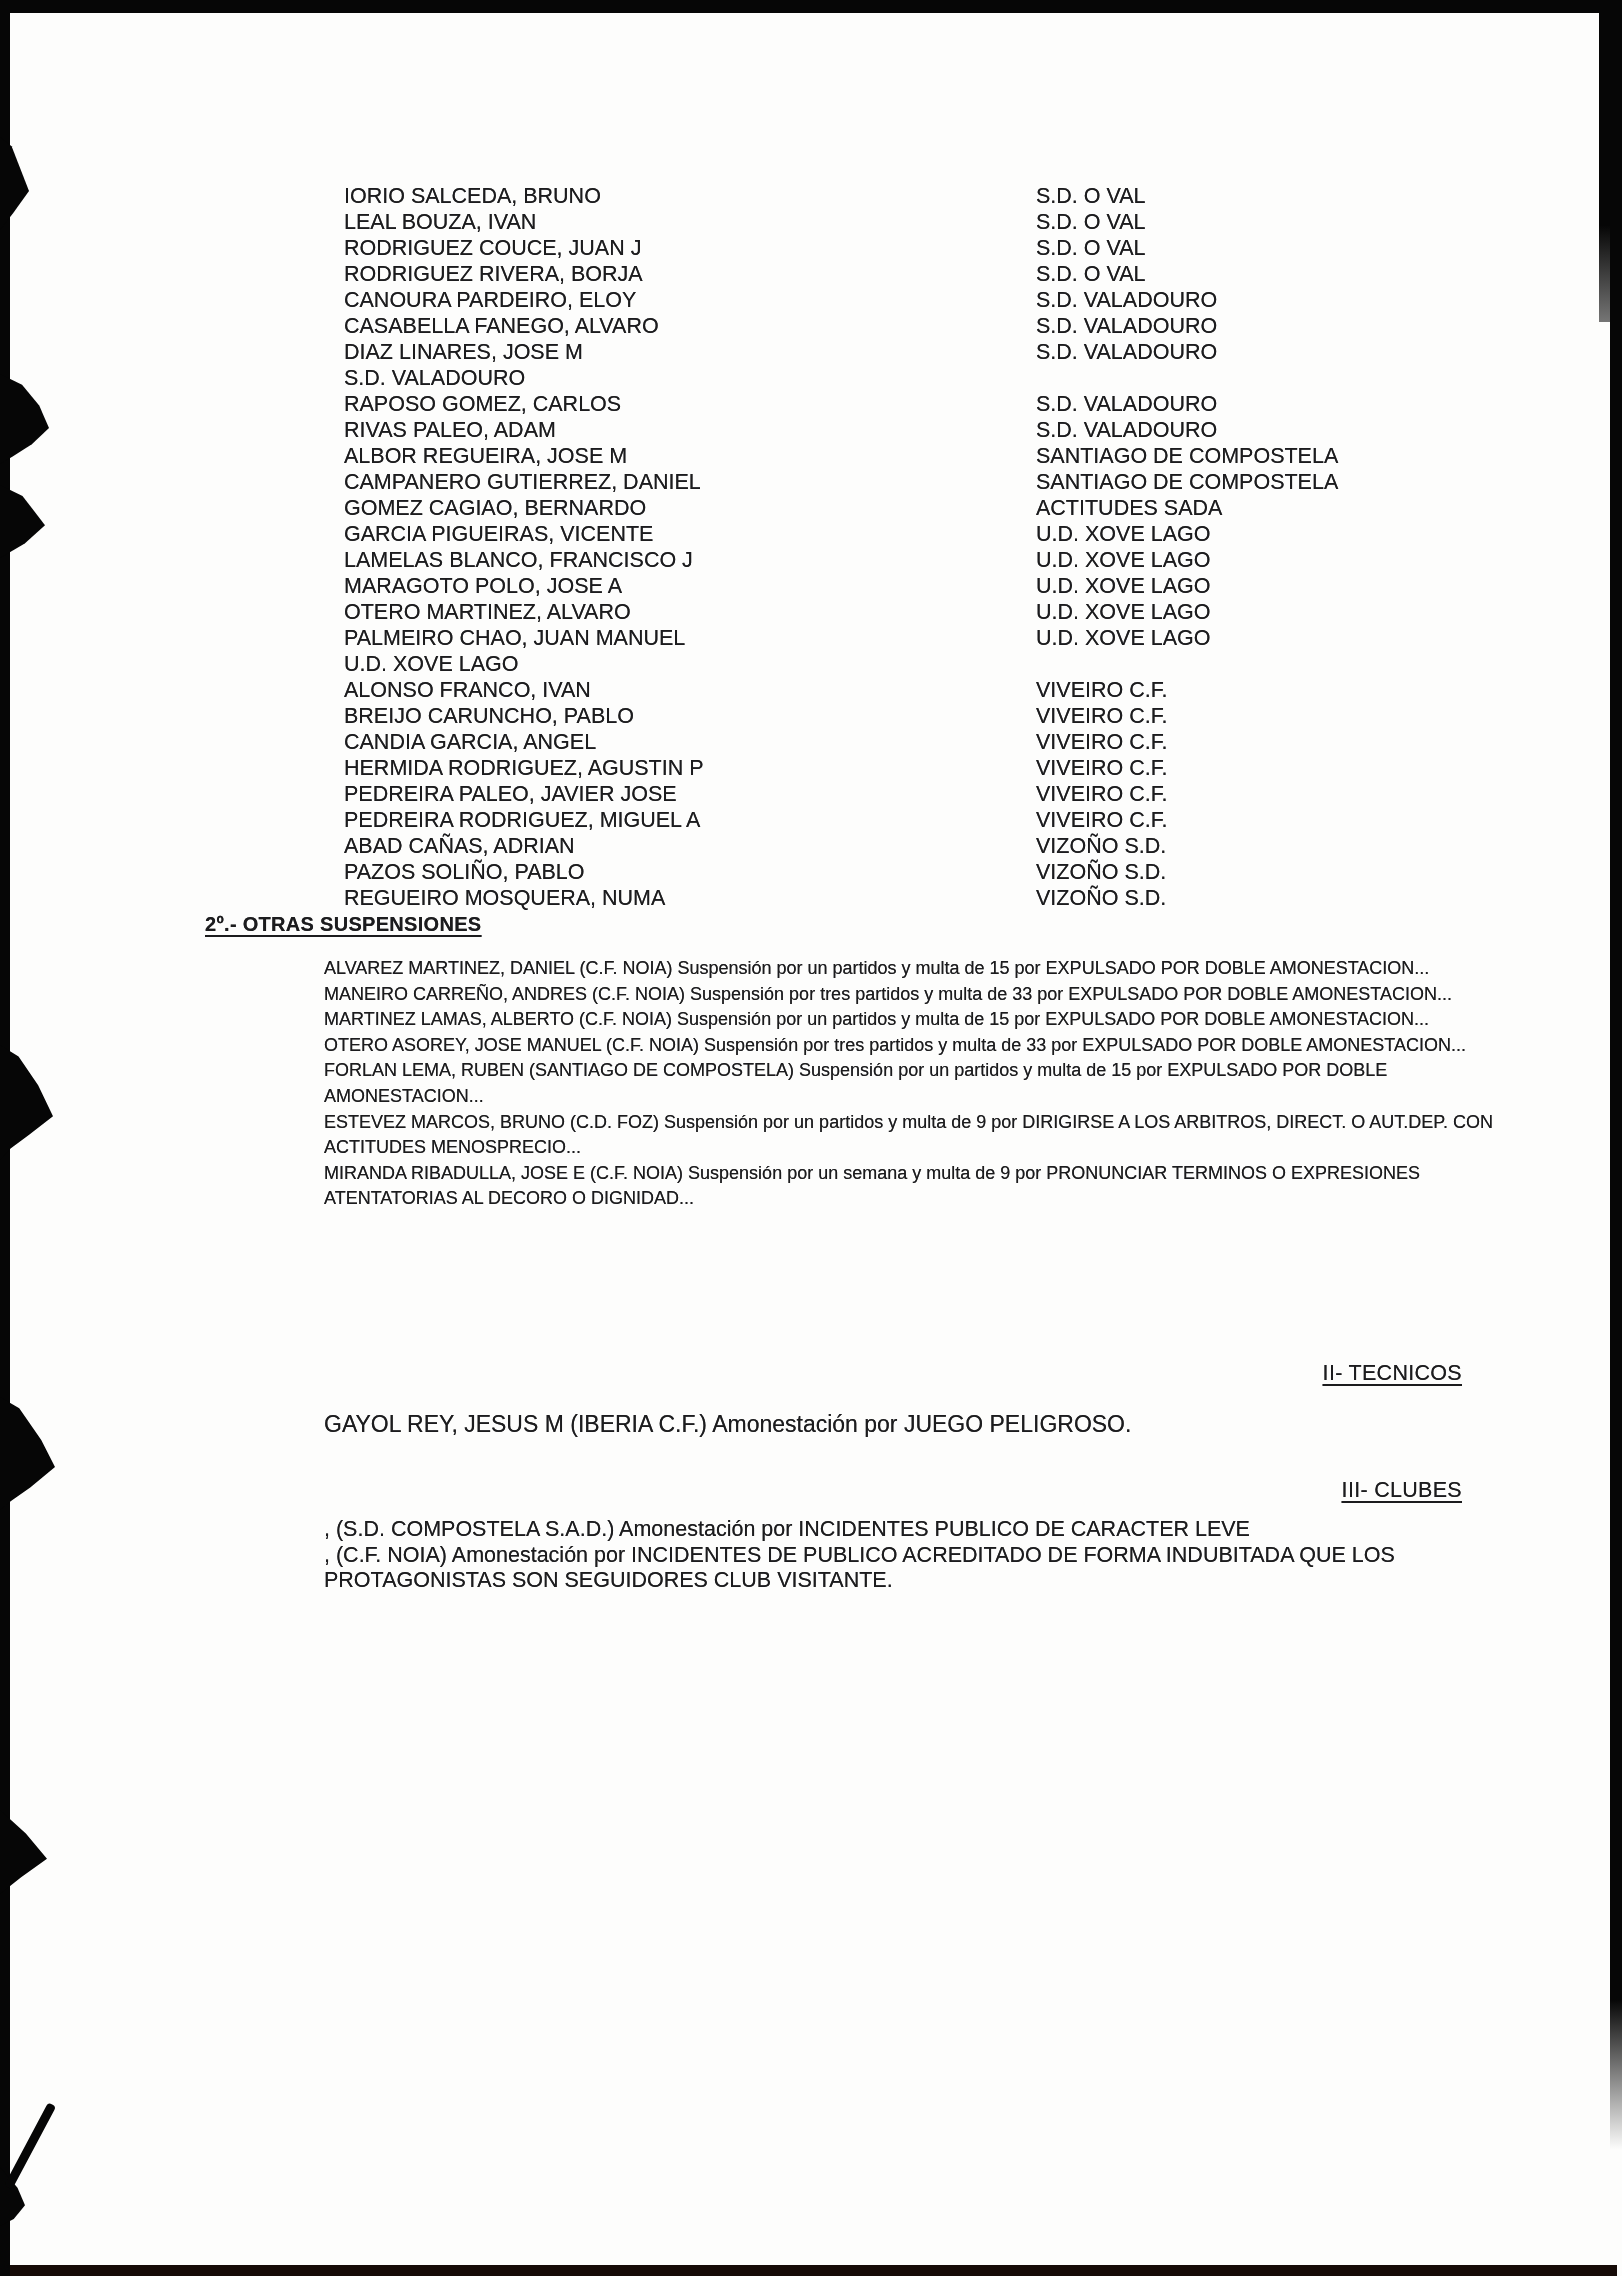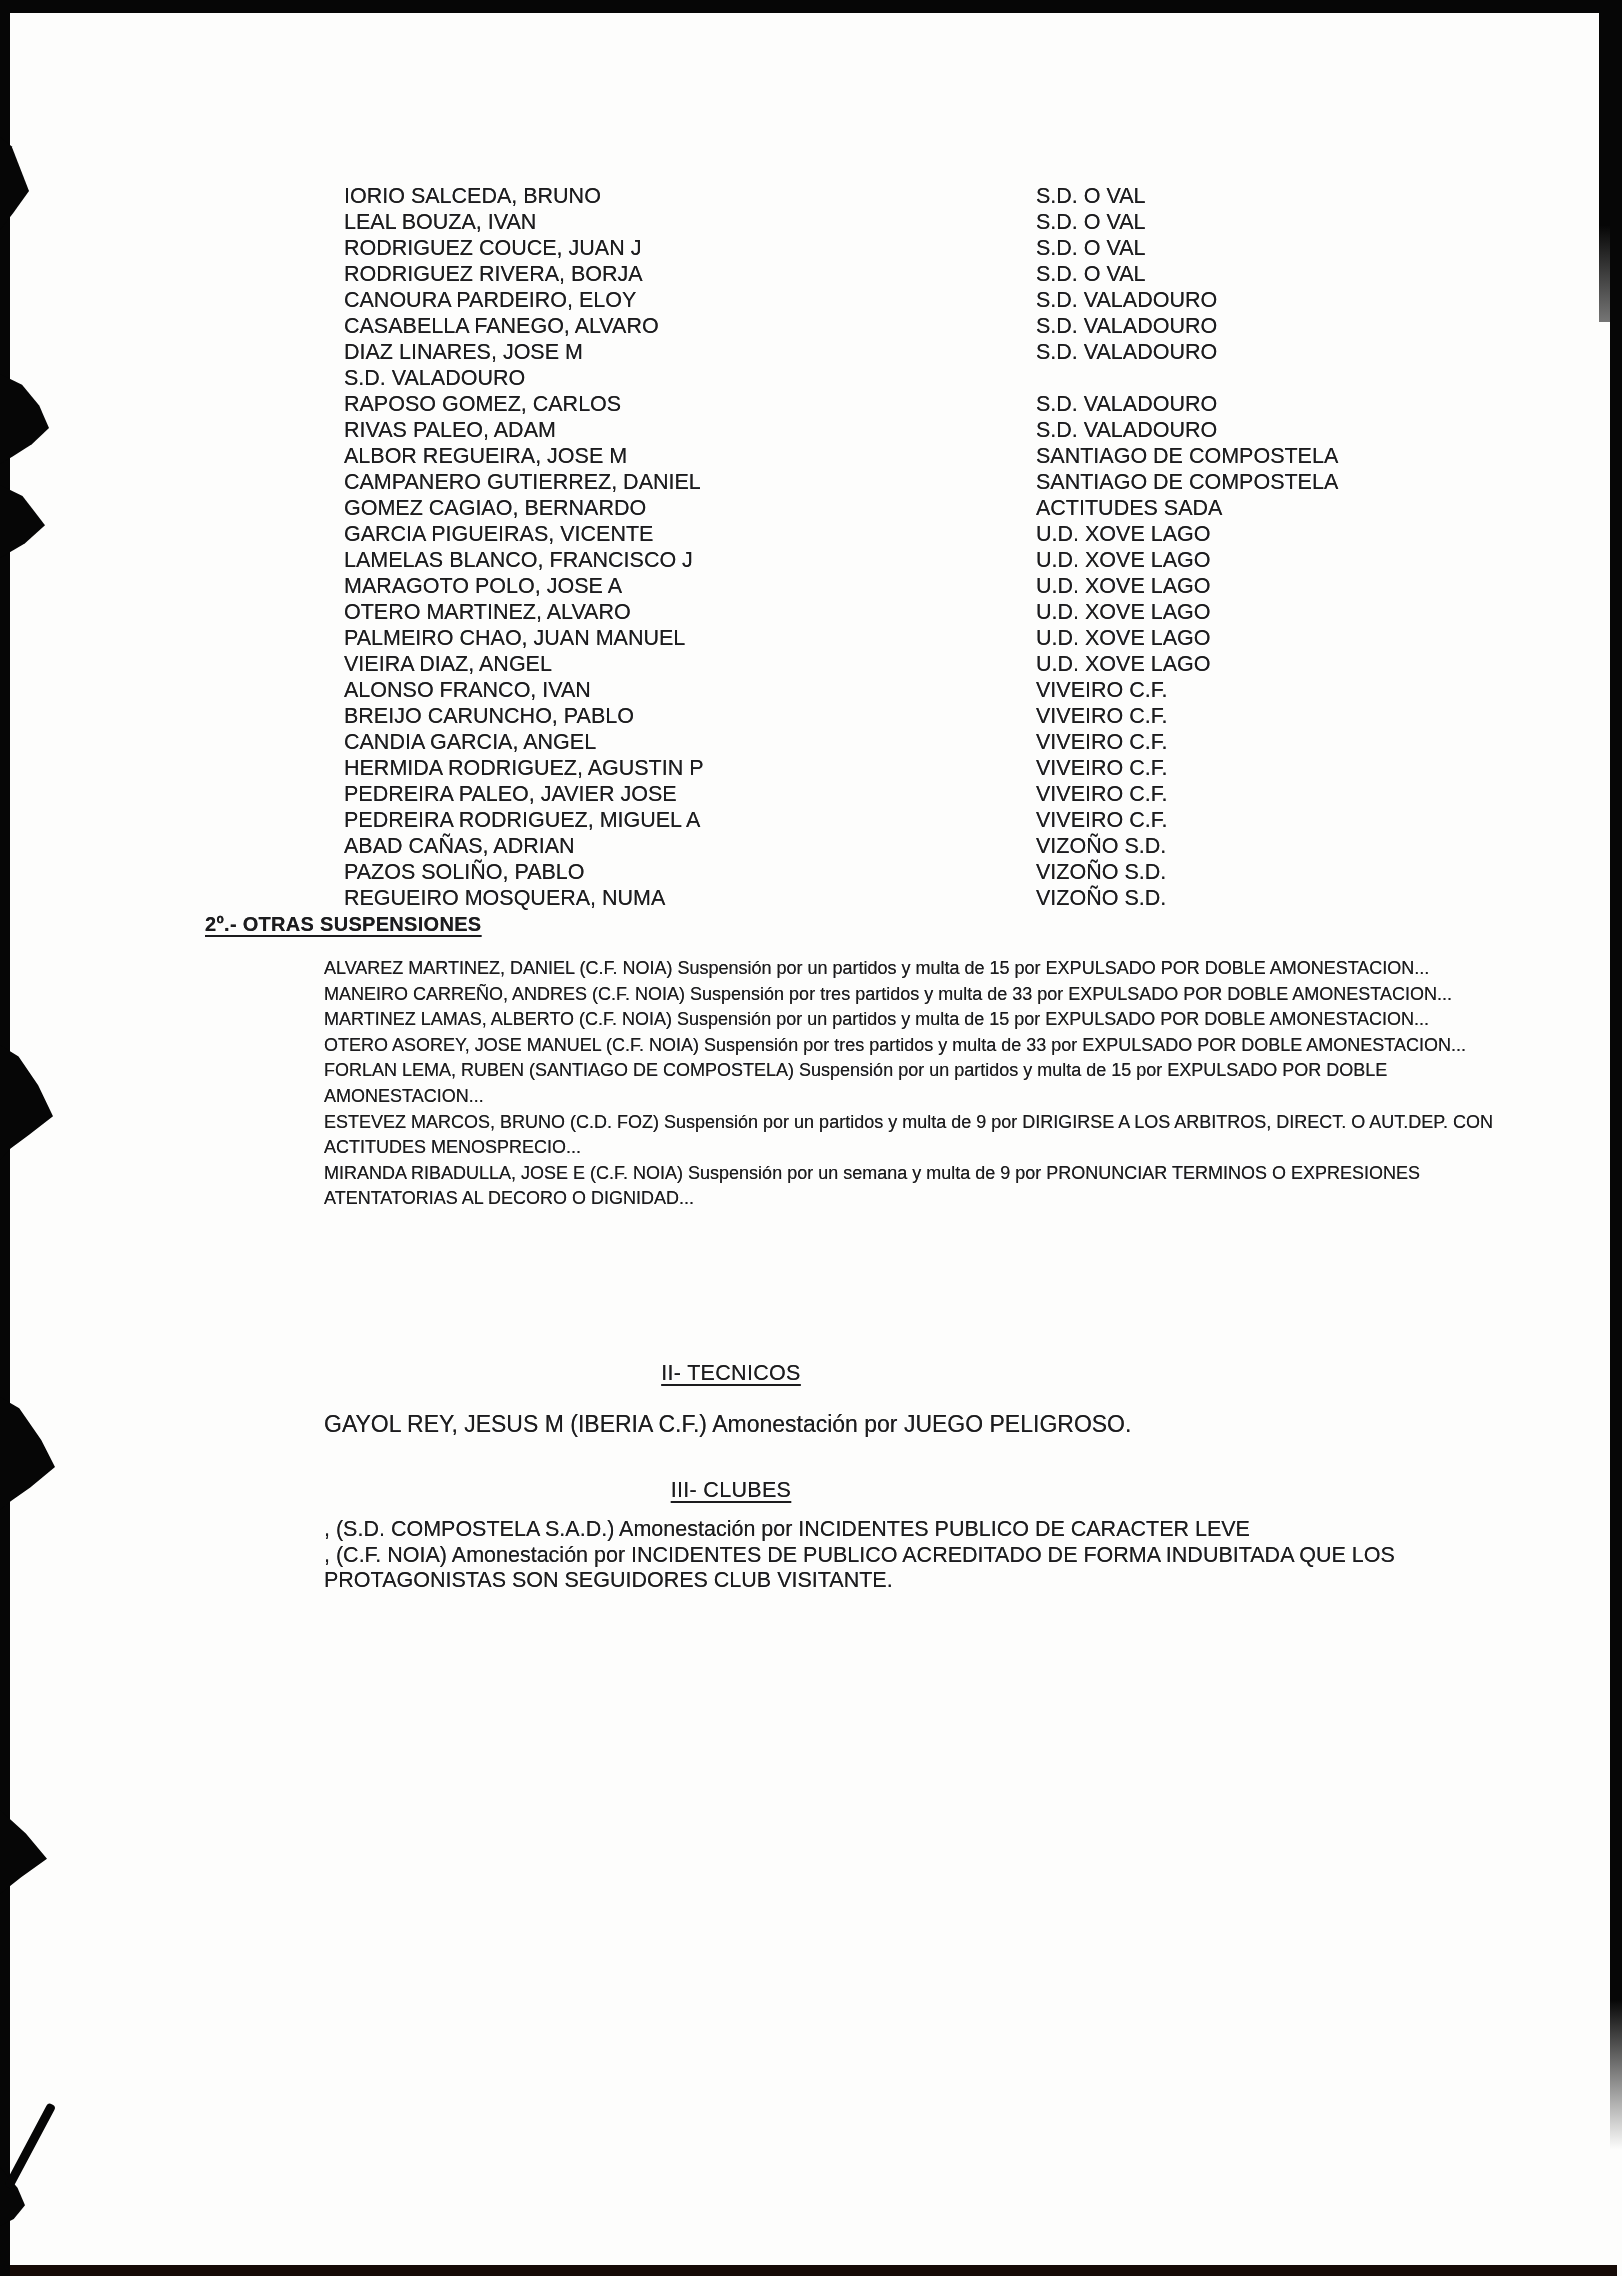--- a/index.html
+++ b/index.html
@@ -32,21 +32,21 @@
   
   .txt{position:absolute;text-shadow:0 0 0.6px rgba(28,28,30,.75);}
   .roster{left:324px;top:183px;width:1209px;margin-left:20px;}
   .roster .row{display:grid;grid-template-columns:692px auto;height:26px;
     line-height:26px;font-size:21.5px;white-space:nowrap;}
   .h-otras{left:205px;top:913px;margin:0;font-size:20px;font-weight:bold;
     letter-spacing:0.3px;text-decoration:underline;text-decoration-thickness:2.4px;
     text-underline-offset:3.9px;}
   .paras{left:324px;top:956px;width:1175px;font-size:18px;line-height:25.6px;}
   .paras p{margin:0;}
-  .h-center{left:0;top:0;width:1462px;margin:0;text-align:center;font-size:21.5px;
+  .h-center{left:0;top:0;width:1462px;margin:0;text-align:right;font-size:21.5px;
     font-weight:normal;text-decoration:underline;text-decoration-thickness:2px;
     text-underline-offset:3.9px;letter-spacing:0.3px;}
   .h-tecnicos{top:1361px;}
   .sec-tecnicos{left:324px;top:1412px;width:1175px;font-size:23px;line-height:25.6px;}
   .sec-tecnicos p{margin:0;}
   .h-clubes{top:1478px;}
   .sec-clubes{left:324px;top:1517px;width:1175px;font-size:21.5px;line-height:25.6px;}
   .sec-clubes p{margin:0;}
 </style>
 </head>
@@ -134,21 +134,20 @@
       </div>
       <div class="row">
         <span>OTERO MARTINEZ, ALVARO</span>
         <span>U.D. XOVE LAGO</span>
       </div>
       <div class="row">
         <span>PALMEIRO CHAO, JUAN MANUEL</span>
         <span>U.D. XOVE LAGO</span>
       </div>
       <div class="row">
-        <span>VIEIRA DIAZ, ANGEL</span>
         <span>U.D. XOVE LAGO</span>
       </div>
       <div class="row">
         <span>ALONSO FRANCO, IVAN</span>
         <span>VIVEIRO C.F.</span>
       </div>
       <div class="row">
         <span>BREIJO CARUNCHO, PABLO</span>
         <span>VIVEIRO C.F.</span>
       </div>

